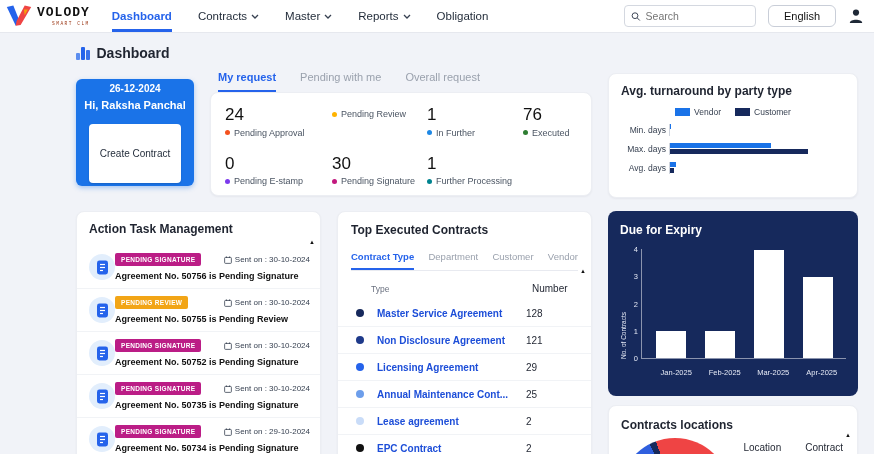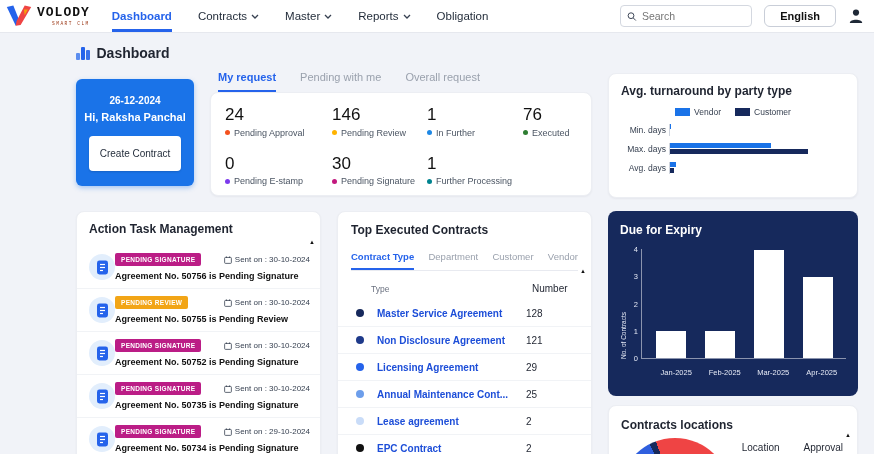--- a/index.html
+++ b/index.html
@@ -11,41 +11,41 @@
   .logo-wrap { display:flex; align-items:center; gap:5px; padding-right:14px;font-family:Liberation Mono, monospace; }
   .brand-name { font-size:13px; font-weight:bold; letter-spacing:1px; color:#111; line-height:1; }
   .brand-tag { font-size:4.5px; letter-spacing:1.5px; color:#9a3412; text-align:right; margin-top:2px; }
   .nav-links { display:flex; align-items:stretch; gap:26px; margin-left:8px; }
   .nav-item { display:flex; align-items:center; gap:4px; font-size:11.5px; color:#1f2937; text-decoration:none; border-bottom:3px solid transparent; padding-top:3px; cursor:pointer; }
   .nav-item.active { color:#2563eb; font-weight:bold; border-bottom-color:#2563eb; }
   .chev { width:8px; height:5px; }
   .nav-right { margin-left:auto; display:flex; align-items:center; gap:12px; }
   .searchbox { width:132px; height:22px; border:1px solid #d4d8e0; border-radius:4px; background:#fff; display:flex; align-items:center; padding:0 6px; gap:5px; }
   .searchbox input { border:none; outline:none; font-size:10.5px; width:100%; font-family:inherit; color:#374151; background:transparent; }
-  .lang-btn { border:1px solid #c9ced8; border-radius:6px; background:#fff; font-size:11px; font-weight:bold; color:#111; padding:4px 15px; cursor:pointer; font-family:inherit; }
+  .lang-btn { border:1px solid #c9ced8; border-radius:6px; background:#fff; font-size:11px; font-weight:normal; color:#111; padding:4px 15px; cursor:pointer; font-family:inherit; }
   .user-btn { background:none; border:none; cursor:pointer; display:flex; align-items:center; }
 
   
   .content { padding:0 16px 0 76px; }
   .page-title-row { display:flex; align-items:center; gap:7px; margin:9px 0 7px 0; height:22px; }
   .page-title { font-size:14px; font-weight:bold; color:#1f2430; }
   .bars-icon { display:flex; align-items:flex-end; gap:1.5px; height:13px; }
   .bars-icon i { width:3.5px; background:#2563eb; border-radius:1px; display:block; }
   .bars-icon i:nth-child(1){height:7px;background:#5b8def;} .bars-icon i:nth-child(2){height:13px;} .bars-icon i:nth-child(3){height:10px;background:#3b72e8;}
 
   .row1 { display:flex; gap:16px; align-items:flex-start; }
   .row2 { display:flex; gap:16px; align-items:flex-start; margin-top:13px; }
 
   .card { background:#fff; border:1px solid #eceef3; border-radius:8px; box-shadow:0 1px 2px rgba(16,24,40,.05); }
 
   
   .welcome { width:118px; height:107px; border-radius:6px; margin-top:8px; color:#fff; display:flex; flex-direction:column; align-items:center; justify-content:center; gap:5px; text-align:center; box-shadow:0 2px 5px rgba(26,115,232,.35); }
   .welcome .date { font-size:10px; font-weight:bold; }
   .welcome .greet { font-size:11px; font-weight:bold; }
-  .create-btn { margin-top:8px; background:#fff; color:#1f2937; border:none; border-radius:4px; font-size:10px; font-family:inherit; padding:12px 11px; cursor:pointer; box-shadow:0 1px 2px rgba(0,0,0,.15); }
+  .create-btn { margin-top:8px; background:#fff; color:#1f2937; border:none; border-radius:4px; font-size:10px; font-family:inherit; padding:24px 11px; cursor:pointer; box-shadow:0 1px 2px rgba(0,0,0,.15); }
 
   
   .center-col { width:382px; }
   .req-tabs { display:flex; gap:24px; padding-left:8px; height:21px; }
   .req-tab { font-size:11px; color:#9aa1ad; cursor:pointer; border-bottom:2px solid transparent; padding-bottom:4px; }
   .req-tab.active { color:#2563eb; font-weight:bold; border-bottom-color:#2563eb; }
   .stats-card { padding:13px 14px 11px 14px; height:104px; border-radius:8px; }
   .stats-grid { display:grid; grid-template-columns:107px 95px 96px 1fr; row-gap:17px; }
   .stat-val { font-size:17px; color:#111; font-weight:500; line-height:1.1; }
   .stat-label { display:flex; align-items:center; gap:4px; font-size:9px; color:#4b5563; margin-top:3px; white-space:nowrap; }
@@ -194,21 +194,20 @@
       <div class="card stats-card">
         <div class="stats-grid">
           <div>
             <div class="stat-val">24</div>
             <div class="stat-label">
                 <span class="dot" style="background-color: rgb(244, 81, 30);"></span>
                 <span>Pending Approval</span>
               </div>
           </div>
           <div>
-            <div class="stat-val">146</div>
             <div class="stat-label">
                 <span class="dot" style="background-color: rgb(255, 179, 0);"></span>
                 <span>Pending Review</span>
               </div>
           </div>
           <div>
             <div class="stat-val">1</div>
             <div class="stat-label">
                 <span class="dot" style="background-color: rgb(30, 136, 229);"></span>
                 <span>In Further</span>
@@ -490,21 +489,21 @@
           <span>Mar-2025</span>
           <span>Apr-2025</span>
         </div>
       </div>
 
       <div class="card loc-card">
         <div class="card-title">Contracts locations</div>
         <button class="loc-scroll-up">▲</button>
         <div class="loc-headers">
           <span>Location</span>
-          <span>Approval</span>
+          <span>Contract</span>
         </div>
         <div class="donut" style="background: conic-gradient(from 250deg, rgb(245, 158, 11) 0%, rgb(245, 158, 11) 3%, rgb(90, 167, 224) 3%, rgb(90, 167, 224) 11%, rgb(168, 100, 216) 11%, rgb(168, 100, 216) 18%, rgb(47, 95, 222) 18%, rgb(47, 95, 222) 23%, rgb(22, 41, 92) 23%, rgb(22, 41, 92) 25%, rgb(239, 68, 68) 25%, rgb(239, 68, 68) 100%);"></div>
 
       </div>
     </div>
 
   </div>
 </div>
 
 </body></html>

